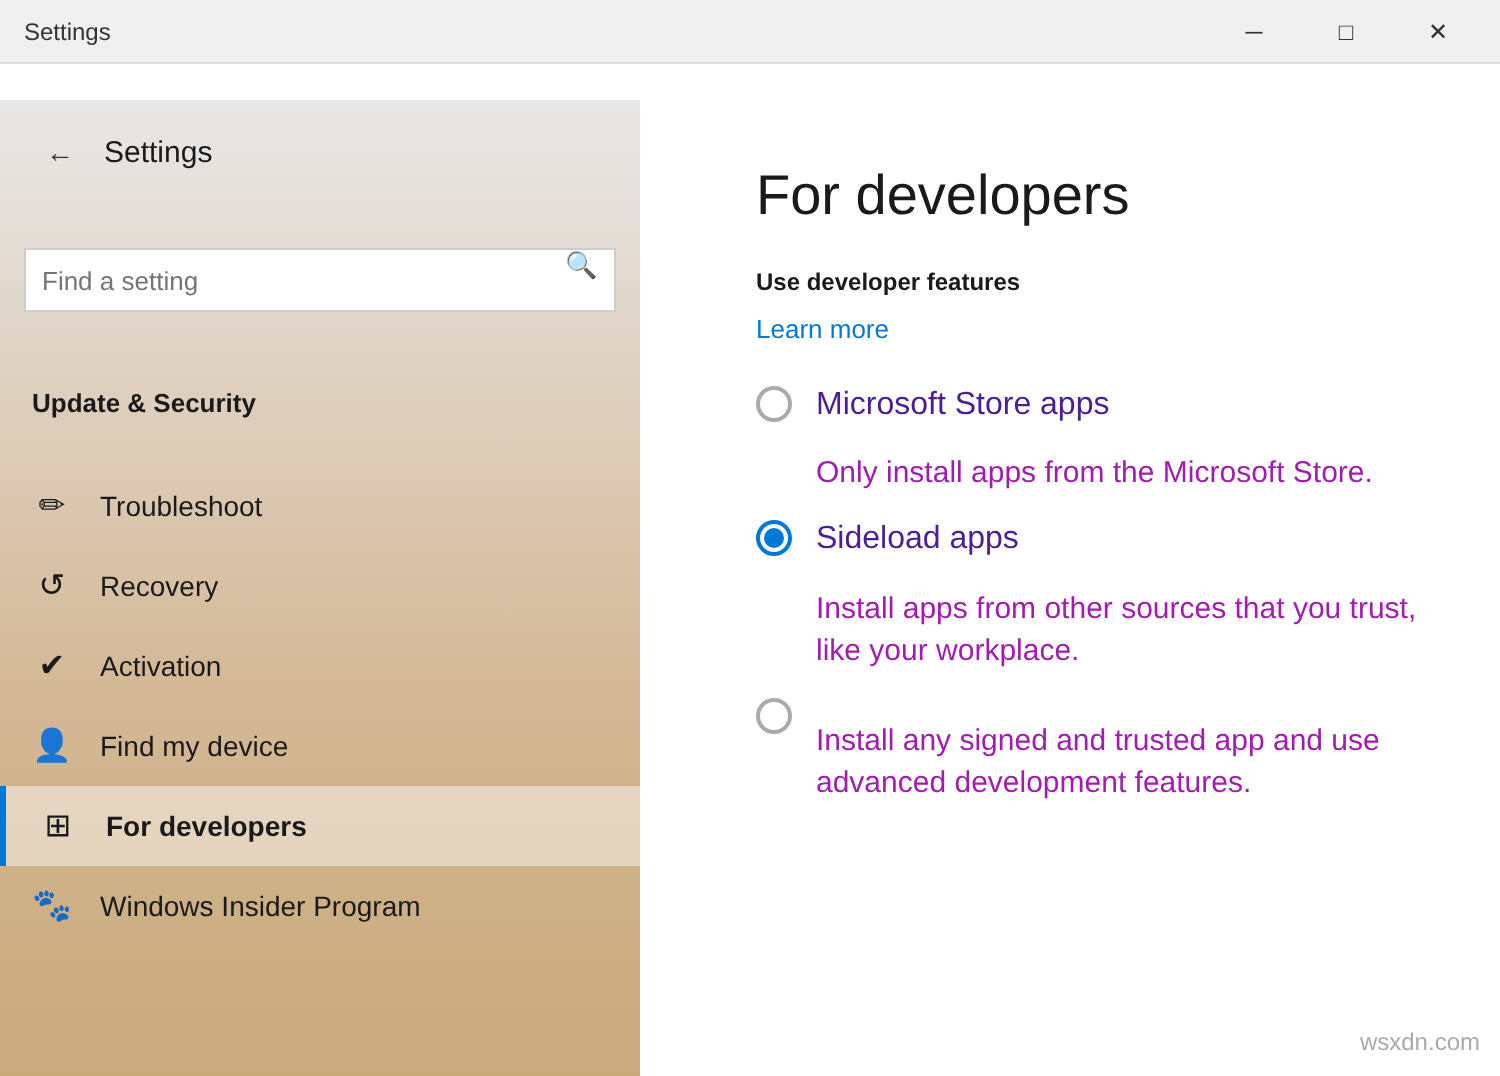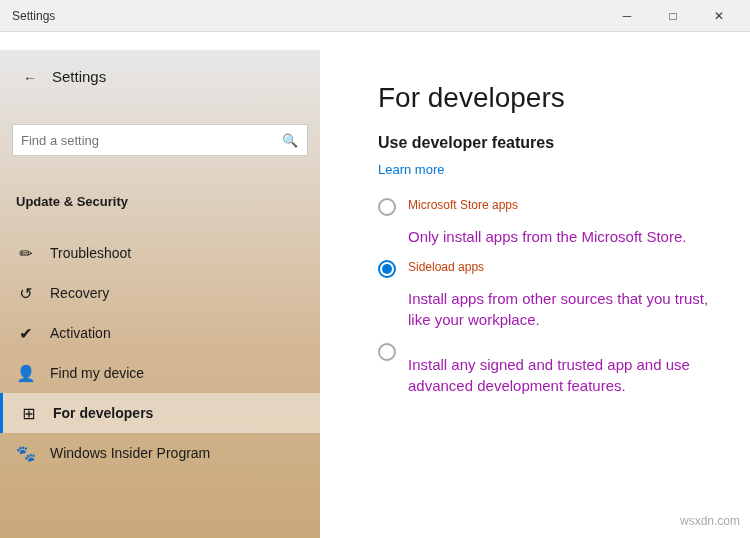--- a/index.html
+++ b/index.html
@@ -81,21 +81,20 @@
       color: #333;
     }
     .sidebar-app-title {
       font-size: 15px;
       font-weight: 400;
       color: #1a1a1a;
     }
     .search-box {
       margin: 4px 12px 12px 12px;
       display: flex;
-      align-items: center;
       background: #fff;
       border: 1px solid #ccc;
       height: 32px;
       padding: 0 8px;
     }
     .search-input {
       border: none;
       outline: none;
       flex: 1;
       font-size: 13px;
@@ -143,21 +142,21 @@
       padding: 32px 40px 32px 40px;
       overflow-y: auto;
     }
     .page-title {
       font-size: 28px;
       font-weight: 300;
       color: #1a1a1a;
       margin-bottom: 20px;
     }
     .section-title {
-      font-size: 16px;
+      font-size: 12px;
       font-weight: 600;
       color: #1a1a1a;
       margin-bottom: 8px;
     }
     .description {
       font-size: 13px;
       color: #333;
       margin-bottom: 4px;
       line-height: 1.5;
     }
@@ -198,22 +197,22 @@
     }
     .radio-circle.checked::after {
       content: '';
       width: 10px;
       height: 10px;
       border-radius: 50%;
       background: #0078d7;
     }
     .radio-text {}
     .radio-label {
-      font-size: 12px;
-      color: #c2410c;
+      font-size: 16px;
+      color: #4c1d95;
       font-weight: 400;
       line-height: 1.4;
     }
     .radio-desc {
       font-size: 15px;
       color: #a21caf;
       line-height: 1.4;
       margin-top: 12px;
     }
     .watermark {

